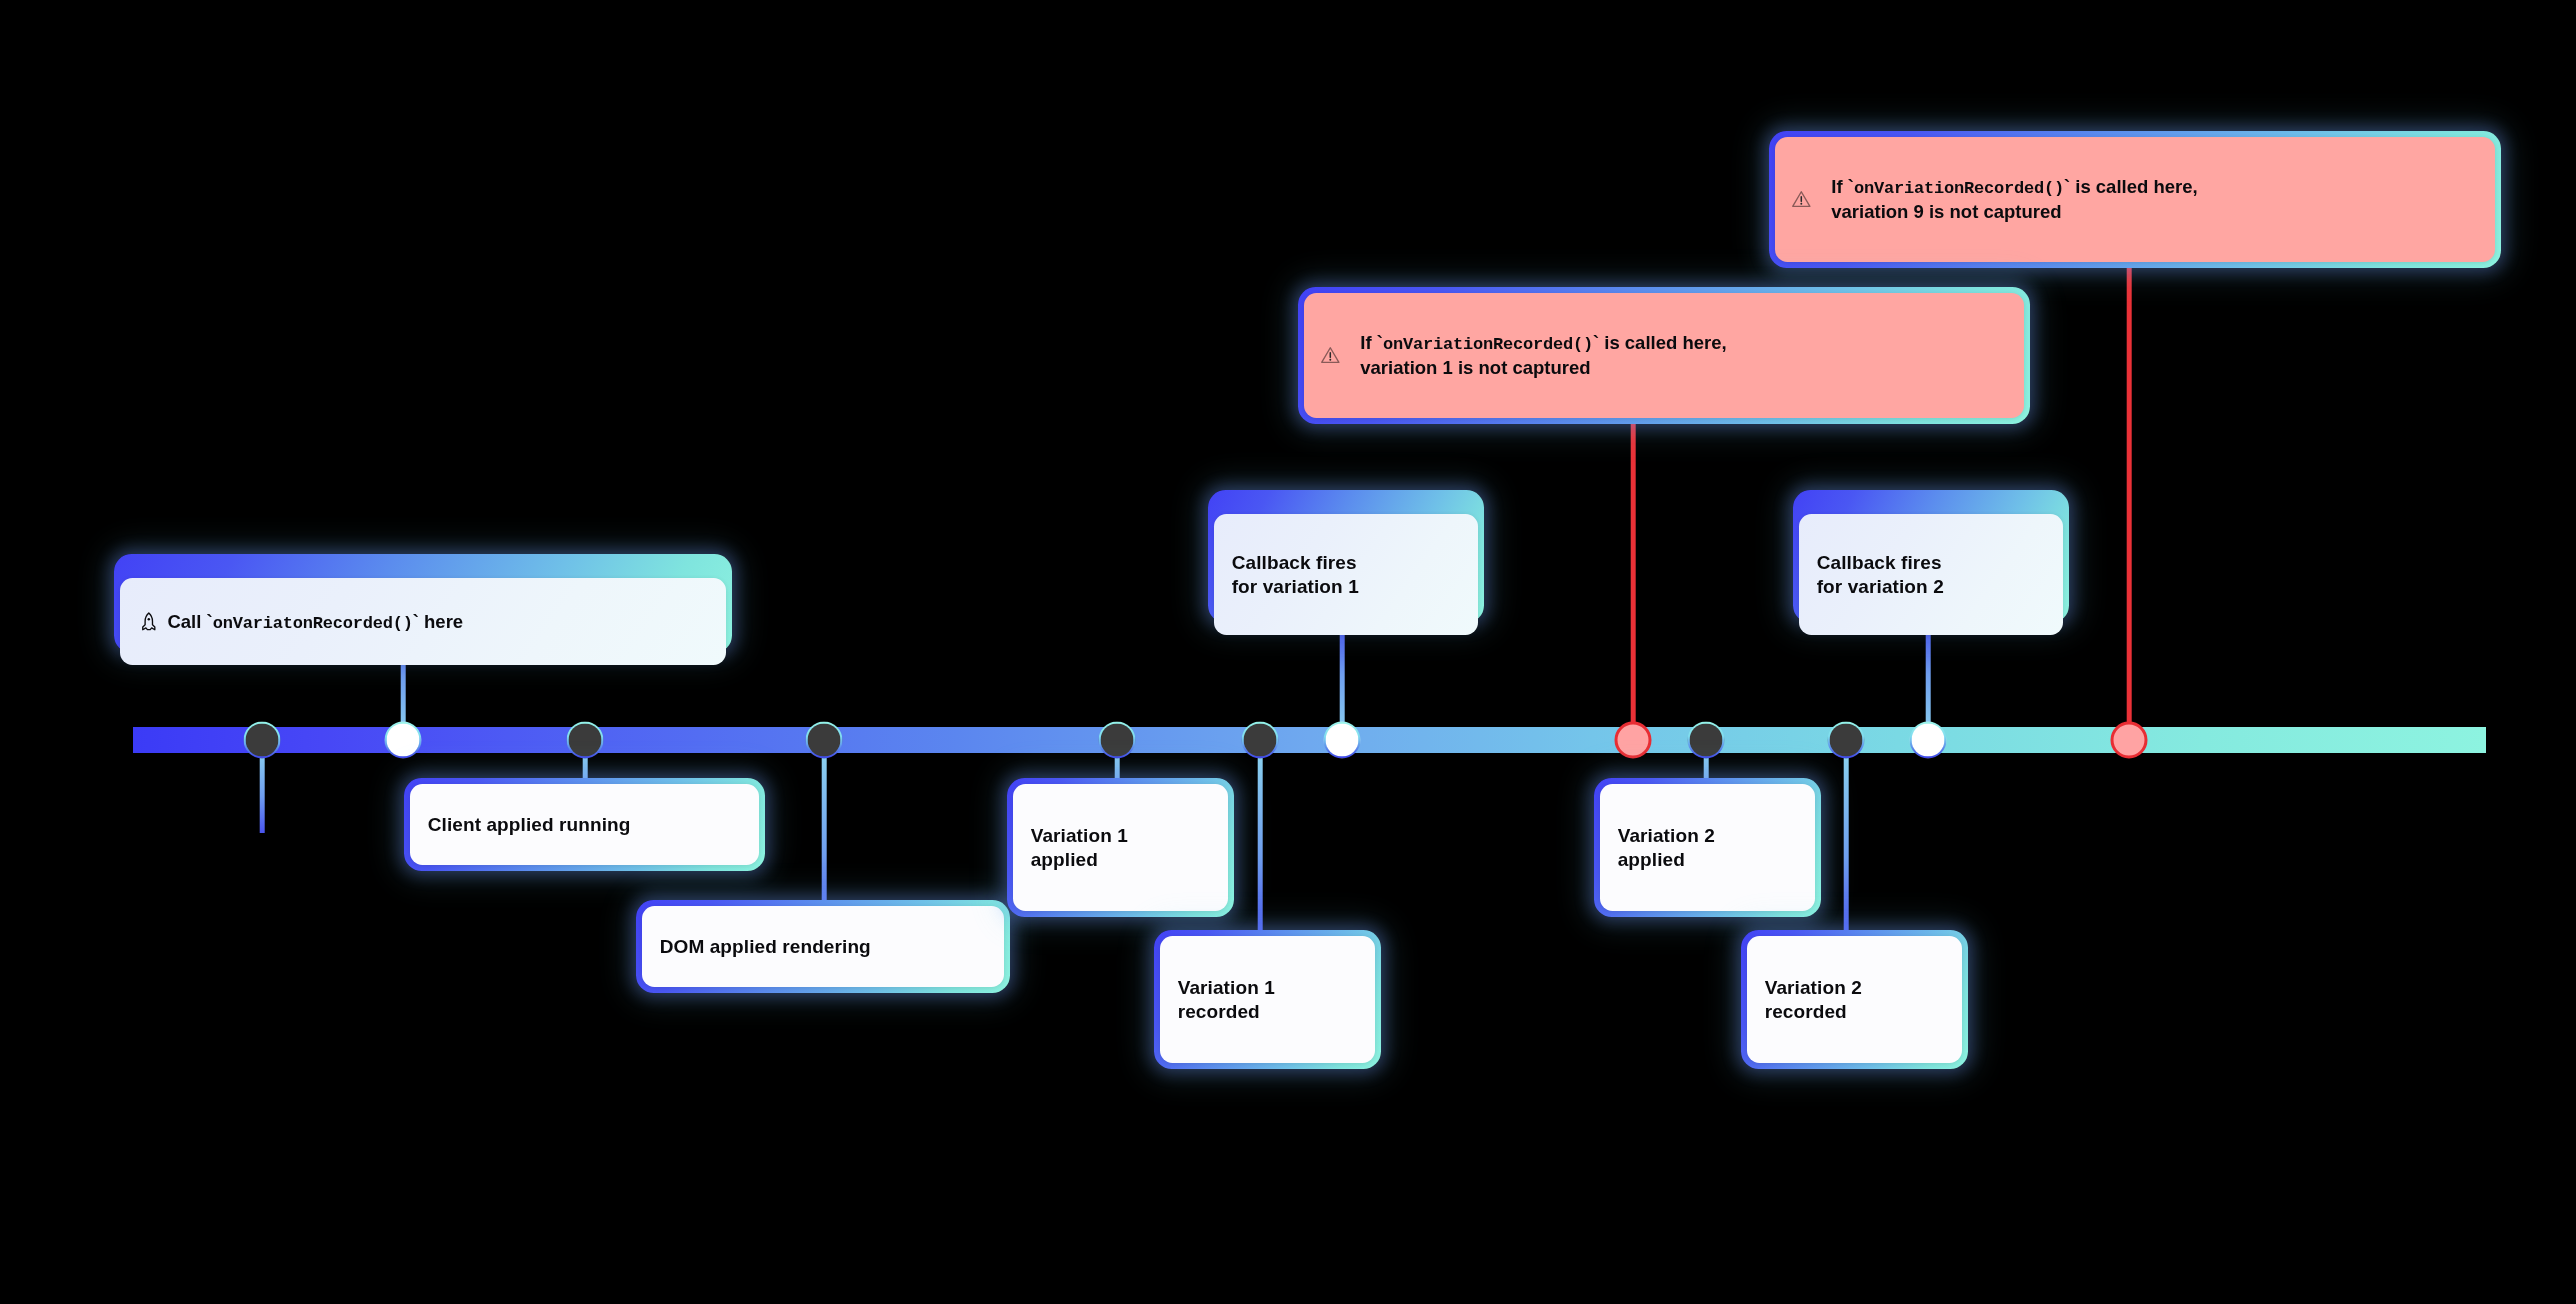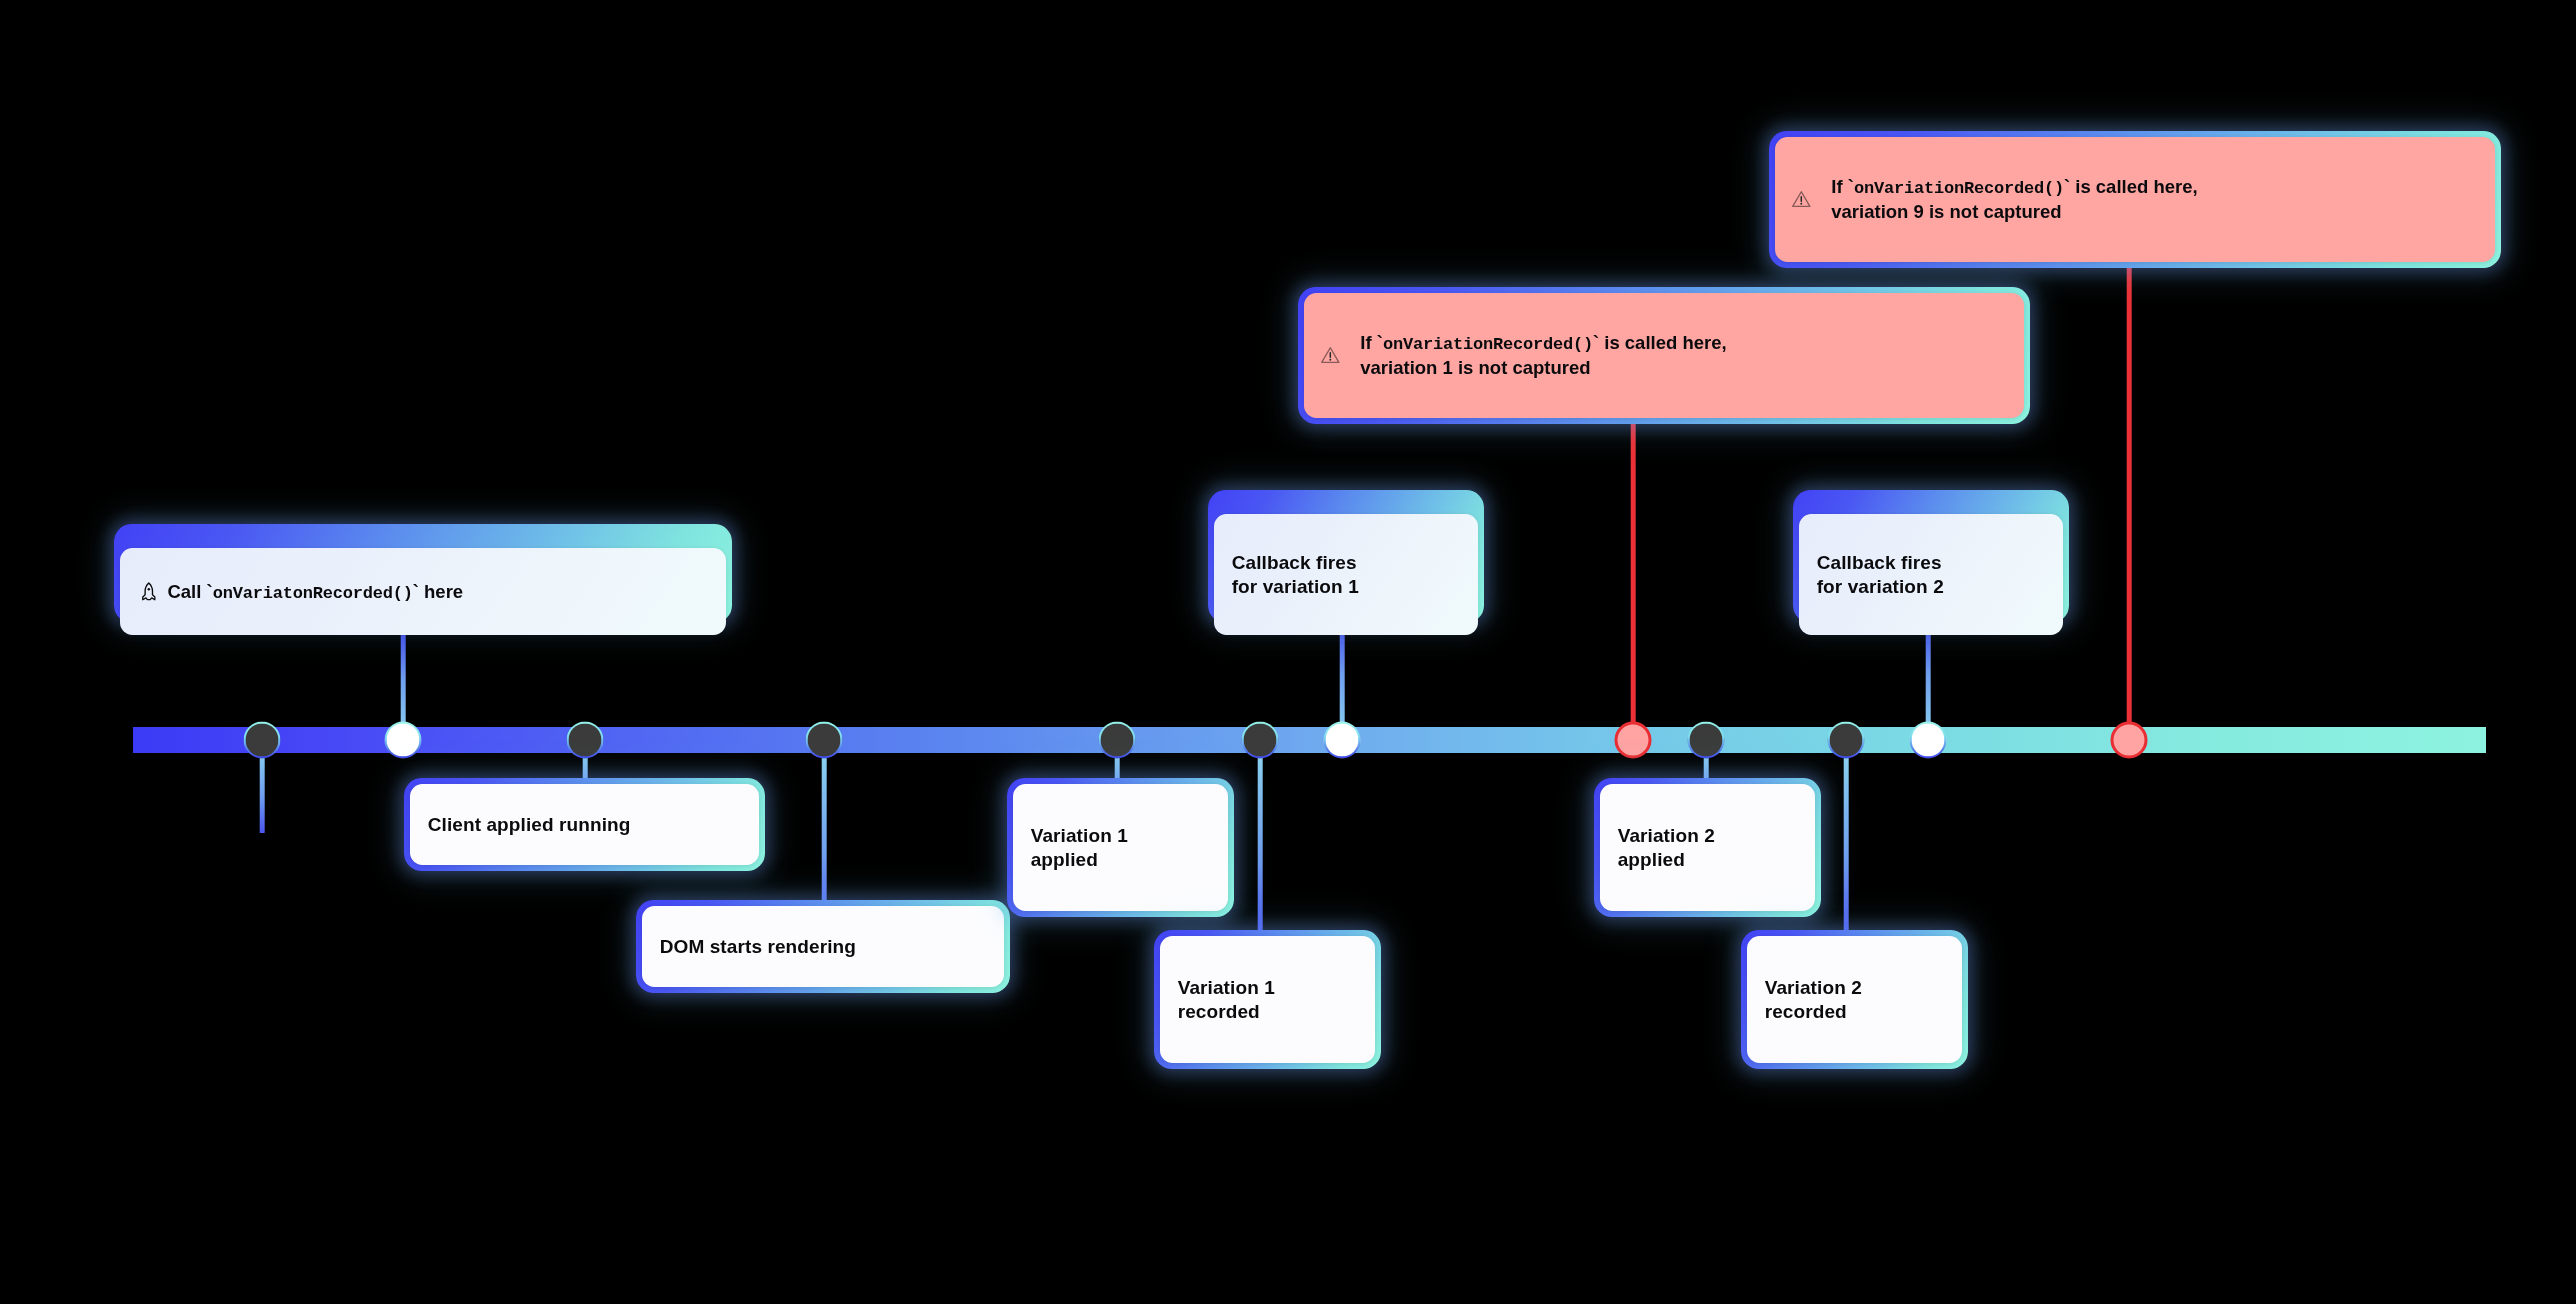--- a/index.html
+++ b/index.html
@@ -211,42 +211,42 @@
     </div>
   </div>
 
   <div class="card pale" style="left:1793px; top:490px; width:276px; height:133px;">
     <div class="inner">
       <div class="card-label">Callback fires
 for variation 2</div>
     </div>
   </div>
 
-  <div class="card pale" style="left:114px; top:524px; width:618px; height:99px;">
+  <div class="card pale" style="left:114px; top:554px; width:618px; height:99px;">
     <div class="inner">
       <div class="row" style="gap:8.2px;">
         <svg class="icon-rocket" viewBox="0 0 24 24" fill="none">
           <path d="M12 2.2c2.7 2.4 4.1 5.6 4.1 9.1v4.1l2.6 2.4v3.0l-3.5-2.0-1.6 1.9h-3.2l-1.6-1.9-3.5 2.0v-3.0l2.6-2.4v-4.1c0-3.5 1.4-6.7 4.1-9.1z" stroke="#0b0b0e" stroke-width="1.5" stroke-linejoin="round" stroke-linecap="round"></path>
           <circle cx="12" cy="9.1" r="1.35" fill="#0b0b0e"></circle>
         </svg>
         <div class="rocket-text"><span>Call `</span><span class="mono">onVariatonRecorded()</span><span>` here</span></div>
       </div>
     </div>
   </div>
 
 
   <div class="card white" style="left:404px; top:778px; width:361px; height:93px;">
     <div class="inner">
       <div class="card-label">Client applied running</div>
     </div>
   </div>
 
   <div class="card white" style="left:636px; top:900px; width:374px; height:93px;">
     <div class="inner">
-      <div class="card-label">DOM starts rendering</div>
+      <div class="card-label">DOM applied rendering</div>
     </div>
   </div>
 
   <div class="card white" style="left:1007px; top:778px; width:227px; height:139px;">
     <div class="inner">
       <div class="card-label">Variation 1
 applied</div>
     </div>
   </div>
 

